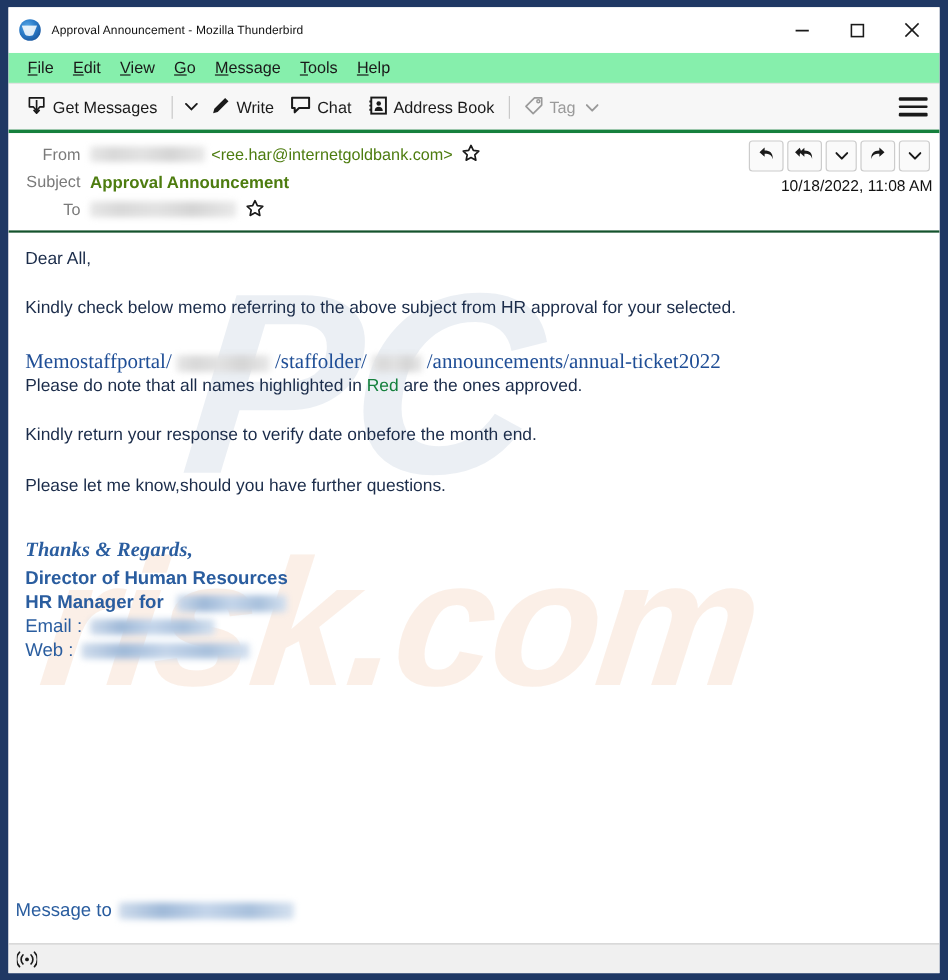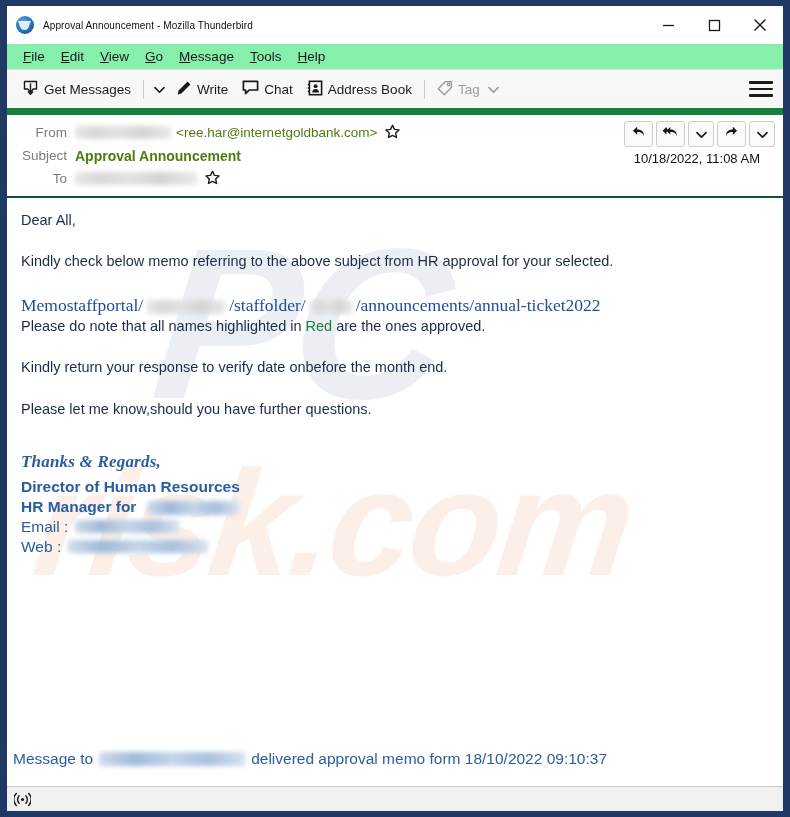--- a/index.html
+++ b/index.html
@@ -102,21 +102,21 @@
     white-space: nowrap;
     cursor: default;
   }
   .menu-item u { text-decoration: underline; }
 
   
   #toolbar {
     height: 38px;
     min-height: 38px;
     background: #f7f7f7;
-    border-bottom: 7px solid #15803d;
+    border-bottom: 3px solid #15803d;
     display: flex;
     align-items: center;
     padding-left: 8px;
     position: relative;
   }
   .tb-btn {
     display: flex;
     align-items: center;
     gap: 5px;
     height: 28px;
@@ -217,21 +217,21 @@
     background: #fafafa;
     border-radius: 3px;
     display: flex;
     align-items: center;
     justify-content: center;
     cursor: default;
   }
   .act-btn.narrow { width: 24px; }
   #msg-date {
     position: absolute;
-    right: 23px;
+    right: 6px;
     top: 36px;
     font-size: 13px;
     color: #111111;
     white-space: nowrap;
   }
 
   
   #msg-body {
     flex: 1;
     position: relative;
@@ -578,21 +578,20 @@
           <div class="sig-plain">
             <span class="lbl">Web   :</span>
             <span class="blur-blue" style="width:140px;height:13px;margin-left:7px;"></span>
           </div>
         </div>
       </div>
 
       <div id="footer-line">
         <span>Message to</span>
         <span class="blur-blue" style="width:146px;height:14px;"></span>
-        <span>delivered approval memo form 18/10/2022 09:10:37</span>
       </div>
     </div>
 
     <div id="statusbar">
       <div id="status-icon">
         <svg width="17" height="15" viewBox="0 0 18 15">
           <circle cx="9" cy="7.5" r="1.7" fill="#1a1a1a"></circle>
           <path d="M5.4 3.6 a5.6 5.6 0 0 0 0 7.8" fill="none" stroke="#1a1a1a" stroke-width="1.5" stroke-linecap="round"></path>
           <path d="M12.6 3.6 a5.6 5.6 0 0 1 0 7.8" fill="none" stroke="#1a1a1a" stroke-width="1.5" stroke-linecap="round"></path>
           <path d="M2.4 1.2 a9 9 0 0 0 0 12.6" fill="none" stroke="#1a1a1a" stroke-width="1.5" stroke-linecap="round"></path>

